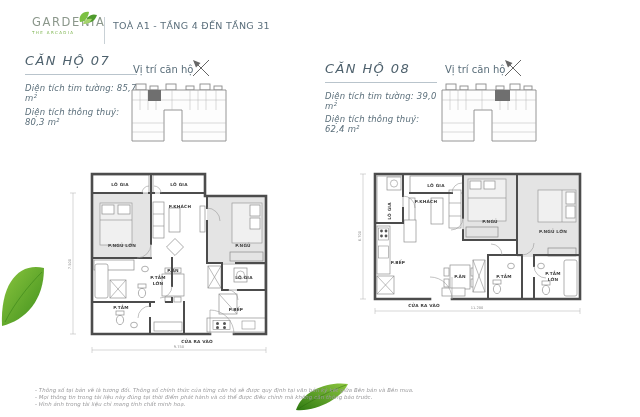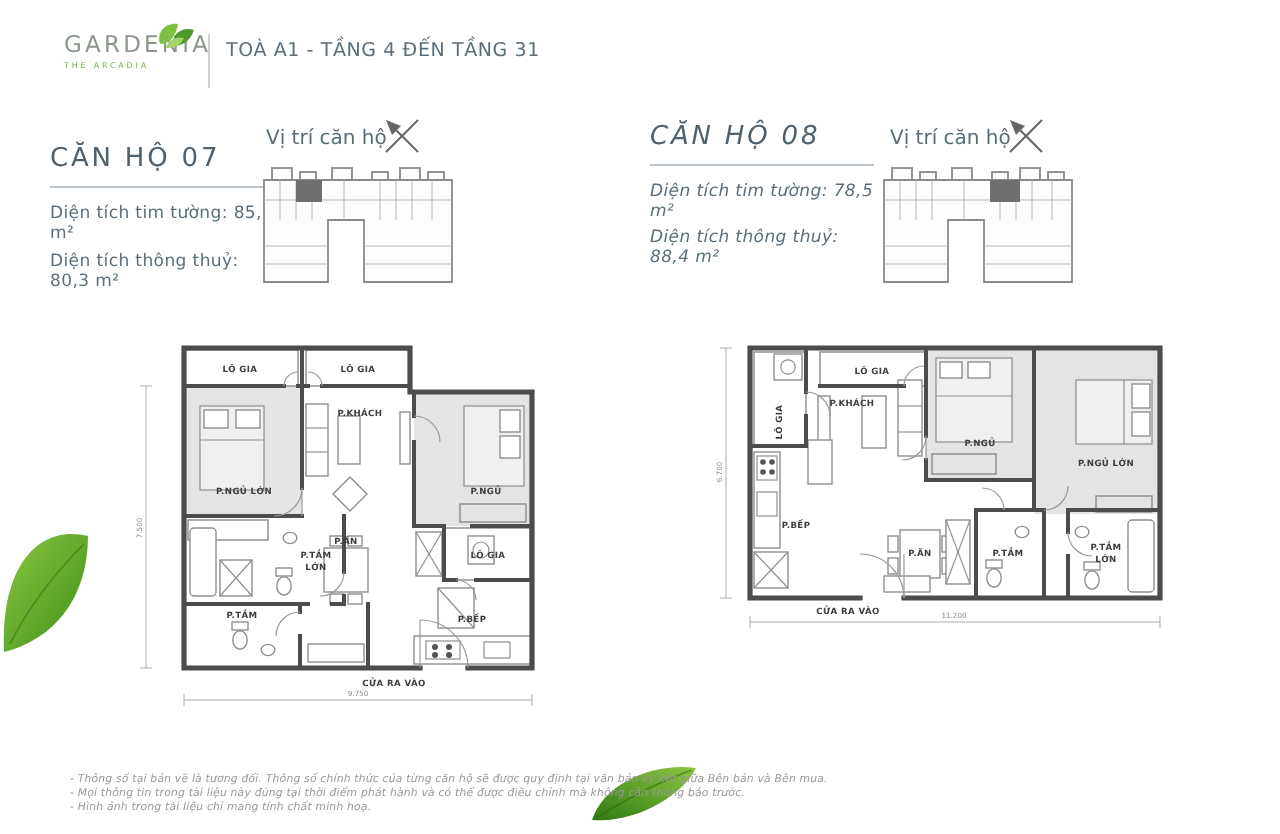--- a/index.html
+++ b/index.html
@@ -50,21 +50,21 @@
   <svg class="abs" style="left:76px;top:10px" width="22" height="15" viewBox="0 0 22 15">
     <path d="M4,12 C2,6 7,1 13,2 C12,8 9,12 4,12 Z" fill="#7cc142"></path>
     <path d="M10,13 C10,7 15,3 21,5 C19,11 15,13 10,13 Z" fill="#4e9a2c"></path>
     <path d="M7,14 C8,10 12,8 16,9 C14,13 11,14 7,14 Z" fill="#a4d36a"></path>
   </svg>
   <div class="abs hdr-divider" style="left:104px;top:17px;height:27px;"></div>
   <div class="abs" style="left:113px;top:18px;">
     <div class="hdr-sub">TOÀ A1 - TẦNG 4 ĐẾN TẦNG 31</div>
   </div>
 
-  <div class="abs" style="left:25px;top:72px;width:112px;">
+  <div class="abs" style="left:25px;top:53px;width:112px;font-style:italic;">
     <div class="apt-name">CĂN HỘ 07</div>
     <div class="apt-rule"></div>
     <div class="apt-line" style="margin-top:8px;">Diện tích tim tường: 85,7 m²</div>
     <div class="apt-line" style="margin-top:4px;">Diện tích thông thuỷ: 80,3 m²</div>
   </div>
   <div class="abs loc-label" style="left:133px;top:64px;">Vị trí căn hộ</div>
   <svg class="abs" style="left:190px;top:57px" width="22" height="22" viewBox="0 0 22 22">
     <line x1="3" y1="19" x2="19" y2="3" stroke="#666" stroke-width="1"></line>
     <line x1="4" y1="4" x2="19" y2="19" stroke="#666" stroke-width="1"></line>
     <polygon points="3,3 10.5,6 6,10.5" fill="#666"></polygon>
@@ -198,22 +198,22 @@
     <text transform="translate(13,116) rotate(-90)" class="dimt">7.500</text>
     <line x1="34" y1="202" x2="208" y2="202" class="dim"></line>
     <line x1="34" y1="199" x2="34" y2="205" class="dim"></line>
       <line x1="208" y1="199" x2="208" y2="205" class="dim"></line>
     <text x="121" y="200" class="dimt">9.750</text>
   </svg>
 
   <div class="abs" style="left:325px;top:61px;width:112px;font-style:italic;">
     <div class="apt-name">CĂN HỘ 08</div>
     <div class="apt-rule"></div>
-    <div class="apt-line" style="margin-top:8px;">Diện tích tim tường: 78,5 m²</div>
-    <div class="apt-line" style="margin-top:3px;">Diện tích thông thuỷ: 88,4 m²</div>
+    <div class="apt-line" style="margin-top:8px;">Diện tích tim tường: 39,0 m²</div>
+    <div class="apt-line" style="margin-top:3px;">Diện tích thông thuỷ: 62,4 m²</div>
   </div>
   <div class="abs loc-label" style="left:445px;top:64px;">Vị trí căn hộ</div>
   <svg class="abs" style="left:502px;top:57px" width="22" height="22" viewBox="0 0 22 22">
     <line x1="3" y1="19" x2="19" y2="3" stroke="#666" stroke-width="1"></line>
     <line x1="4" y1="4" x2="19" y2="19" stroke="#666" stroke-width="1"></line>
     <polygon points="3,3 10.5,6 6,10.5" fill="#666"></polygon>
   </svg>
   <svg class="abs" style="left:440px;top:77px" width="98" height="66" viewBox="0 0 98 66">
     <rect x="6" y="7" width="10" height="6" class="map"></rect>
     <rect x="36" y="7" width="10" height="6" class="map"></rect>

